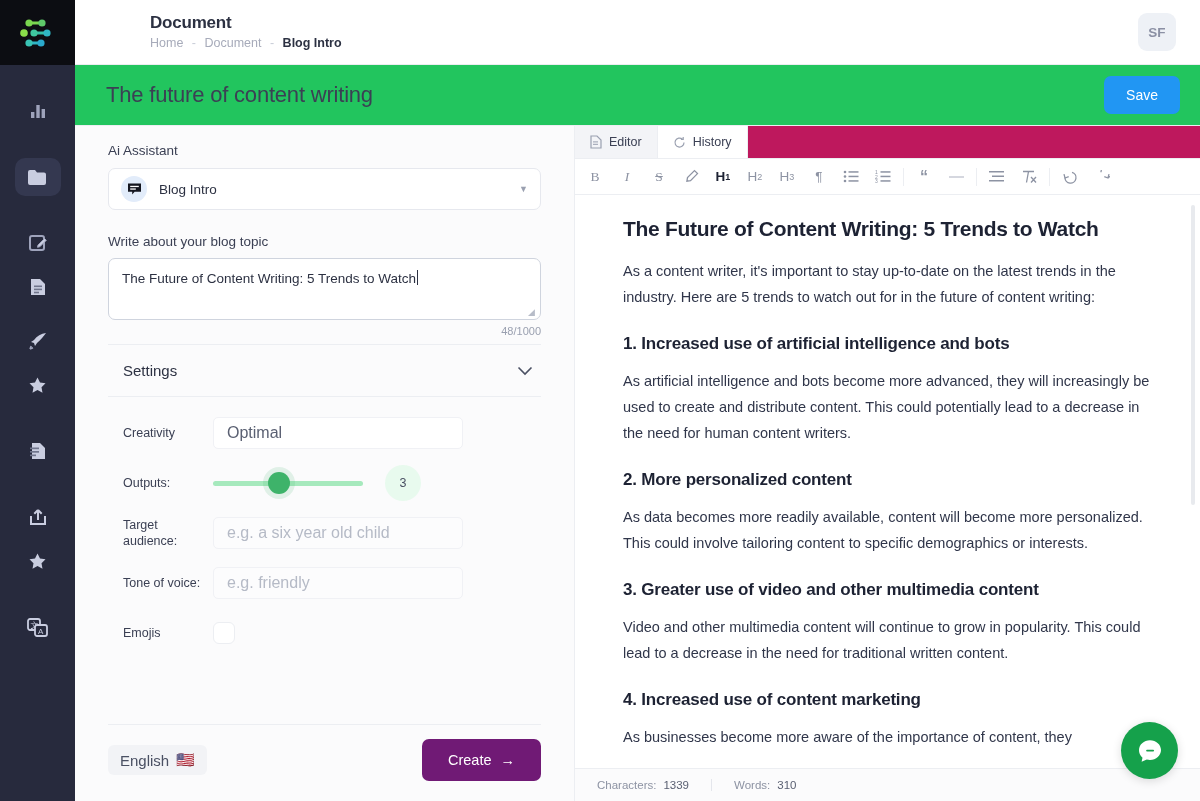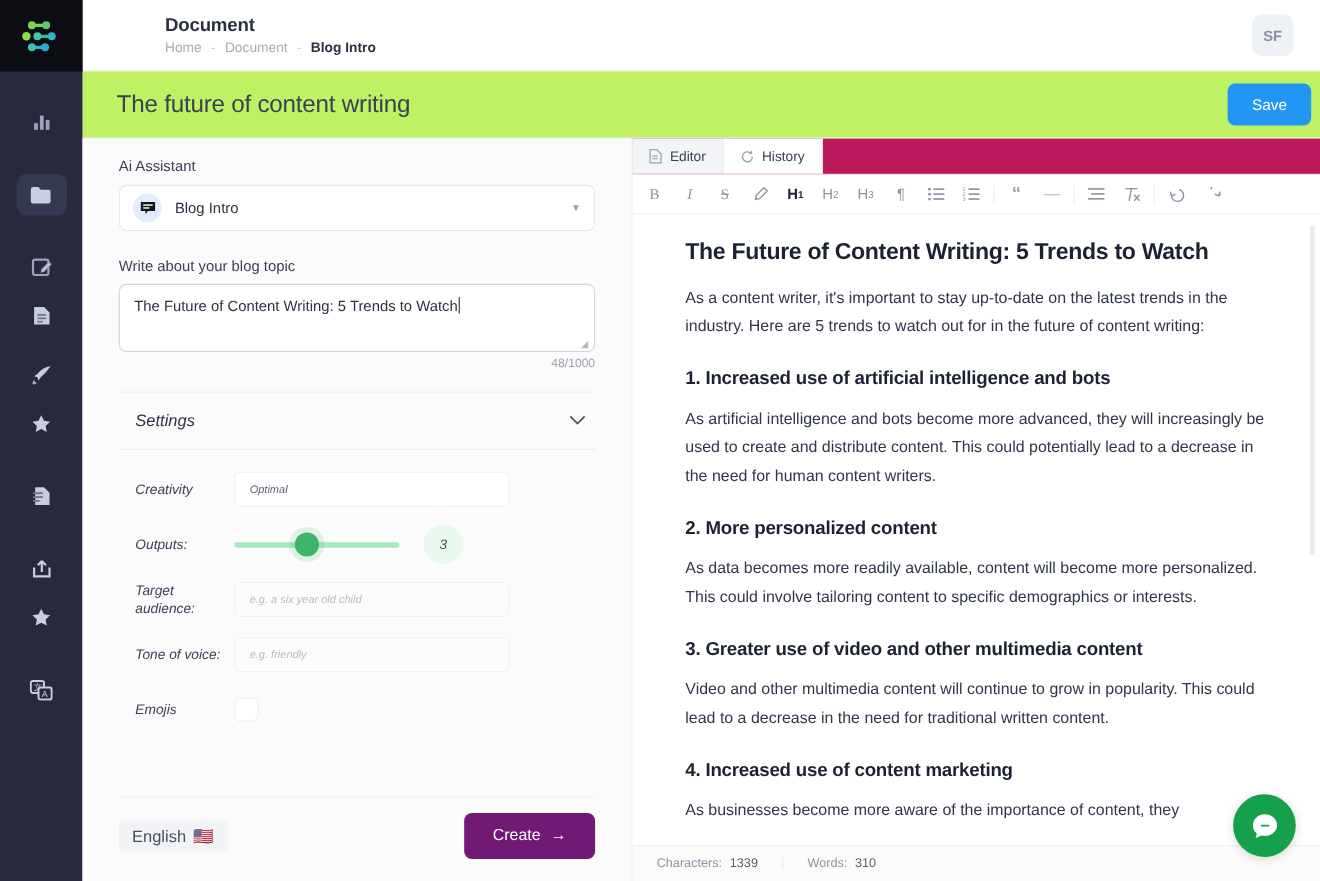--- a/index.html
+++ b/index.html
@@ -61,23 +61,23 @@
   .crumb-sep { color: #c9cdd8; padding: 0 5px; }
   .avatar {
     width: 38px; height: 38px; border-radius: 9px;
     background: #eef1f6; color: #8b90a4;
     font-size: 13.5px; font-weight: bold;
     display: flex; align-items: center; justify-content: center;
     cursor: pointer;
   }
 
   .titlebar {
-    height: 61px; background: #bef264;
+    height: 61px; background: #22c55e;
     display: flex; align-items: center;
-    padding: 0 8px 0 31px;
+    padding: 0 20px 0 31px;
     border-bottom: 1px solid #eceef2;
   }
   .doc-title {
     flex: 1 1 auto;
     font-size: 22px; color: #3b4054; font-weight: normal;
     letter-spacing: -0.2px;
   }
   .save-btn {
     background: #2196f3; color: #ffffff;
     border: none; border-radius: 7px;
@@ -139,24 +139,23 @@
     position: absolute; right: 3px; bottom: 2px;
     width: 9px; height: 9px;
     color: #b7bcc8; font-size: 9px; line-height: 9px;
   }
   .charcount {
     text-align: right; font-size: 11px; color: #9aa0b0;
     margin-top: 5px;
   }
 
   .settings-card {
-    margin-top: 19px;
+    margin-top: 7px;
     background: #fbfbfc;
     border-top: 1px solid #eceef2;
-    font-style: italic;
   }
   .settings-head {
     height: 52px; display: flex; align-items: center;
     cursor: pointer;
     border-bottom: 1px solid #eceef2;
     padding: 0 8px 0 15px;
   }
   .settings-title { flex: 1 1 auto; font-size: 15px; color: #2c3142; }
   .chev { color: #4a5063; }
 
@@ -164,21 +163,21 @@
   .srow { display: flex; align-items: center; min-height: 36px; margin-bottom: 14px; }
   .srow-label {
     width: 90px; flex: 0 0 90px;
     font-size: 12.5px; color: #3b4054; line-height: 16px;
   }
   .sfield {
     flex: 1 1 auto; max-width: 250px;
     height: 32px; background: #ffffff;
     border: 1px solid #f0f1f5; border-radius: 5px;
     display: flex; align-items: center; padding: 0 13px;
-    font-size: 10px; color: #5a6072; cursor: text;
+    font-size: 16px; color: #5a6072; cursor: text;
   }
   .sfield.ph { color: #b5bac6; background: #fcfcfd; }
   .slider-wrap { display: flex; align-items: center; flex: 1 1 auto; }
   .slider {
     position: relative; width: 150px; height: 5px;
     background: #a6e9bd; border-radius: 3px; cursor: pointer;
   }
   .slider-thumb {
     position: absolute; left: 44%; top: 50%;
     transform: translate(-50%, -50%);

